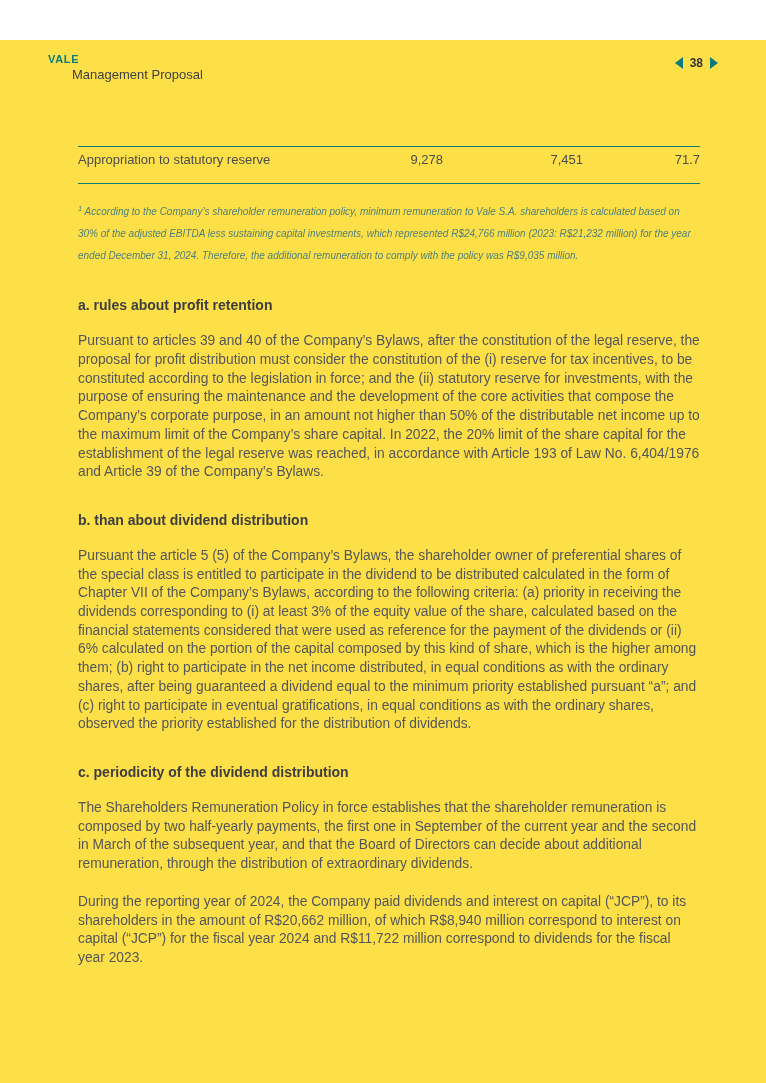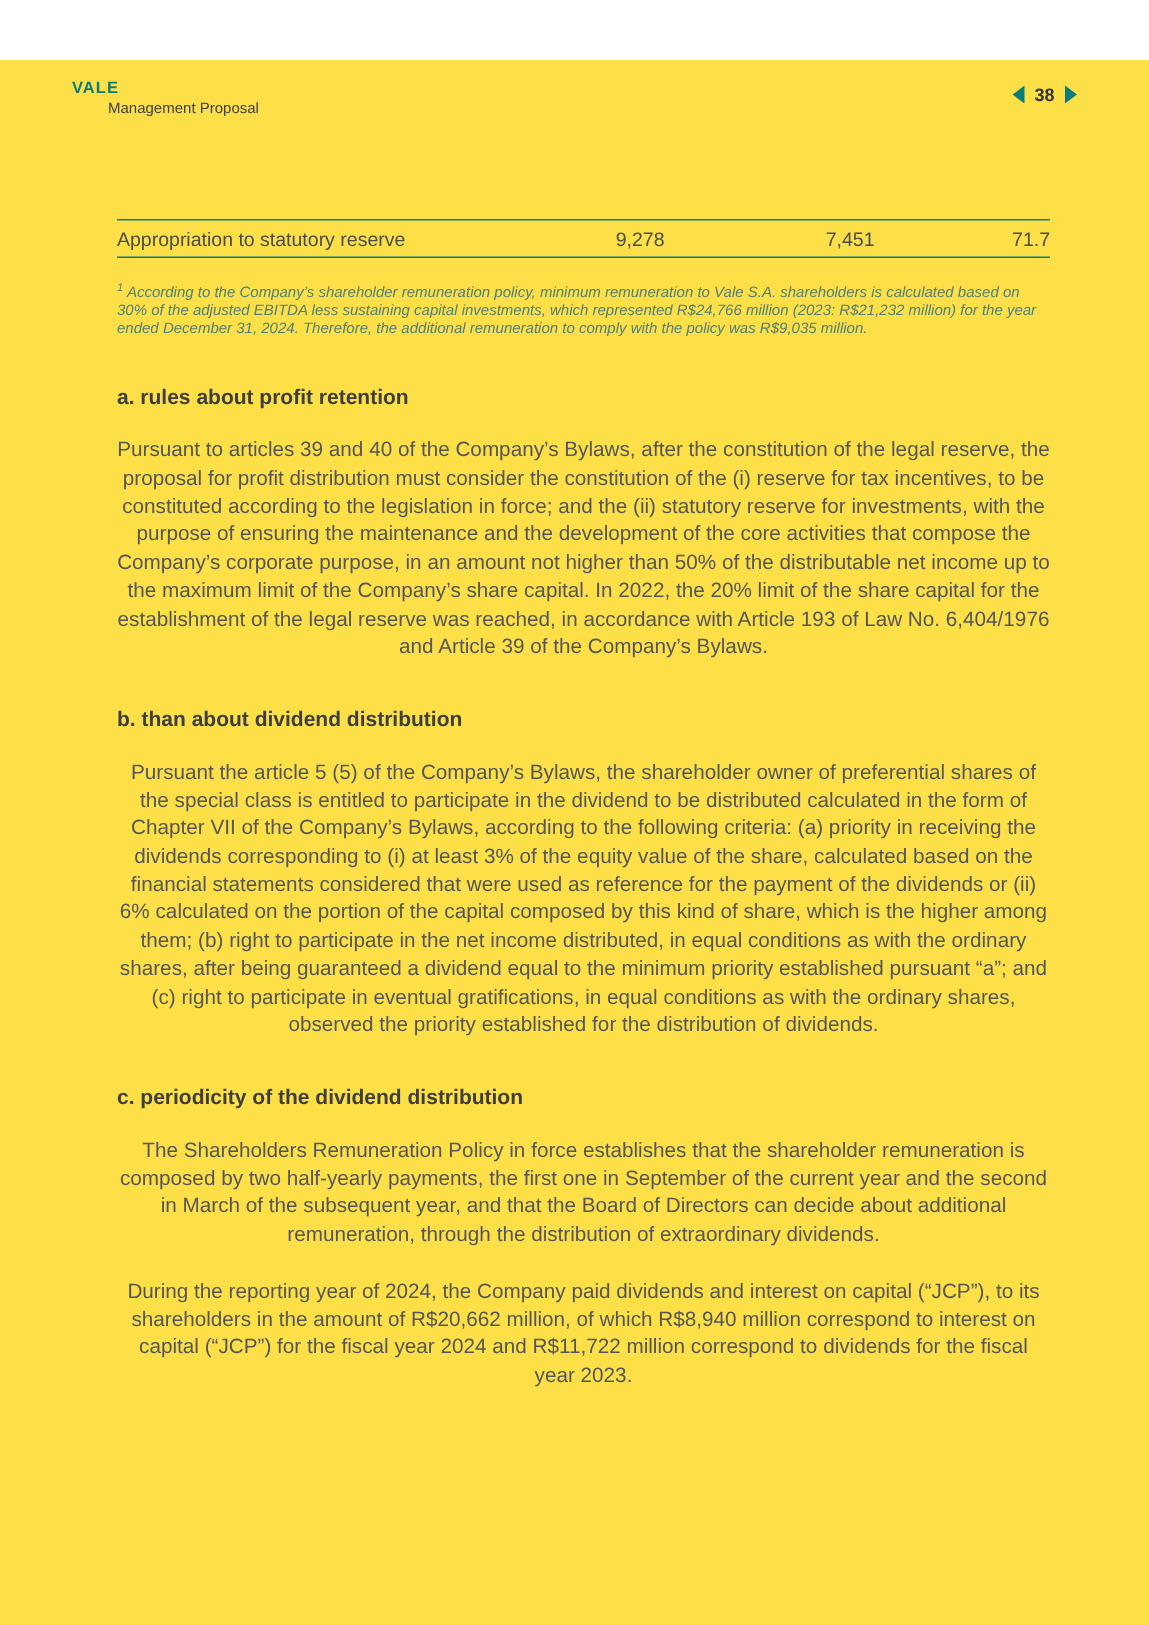--- a/index.html
+++ b/index.html
@@ -22,21 +22,21 @@
     align-items:flex-start;
   }
   .brand-name {
     color:#0d7c78;
     font-weight:bold;
     font-size:11px;
     letter-spacing:0.7px;
   }
   .brand-sub {
     color:#414042;
-    font-size:10px;
+    font-size:13px;
     margin-top:2px;
     padding-left:24px;
   }
   .page-nav {
     display:flex;
     align-items:center;
     gap:7px;
     margin-top:3px;
   }
   .page-num { font-size:12px; font-weight:bold; color:#333436; }
@@ -51,54 +51,54 @@
     left:78px;
     width:622px;
   }
 
   
   .table-row {
     display:flex;
     align-items:center;
     border-top:1.5px solid #0d7c78;
     border-bottom:1px solid #0d7c78;
-    padding:5px 0 4px;
+    padding:5px 0 16px;
     font-size:13px;
     color:#4a4c4e;
   }
   .row-label { flex:1; }
   .row-val   { text-align:right; }
   .row-val.v1 { width:90px;text-align:right; }
   .row-val.v2 { width:140px; }
   .row-val.v3 { width:117px; }
 
   
   .footnotes { margin-top:14px; }
   .footnote {
     font-style:italic;
     font-size:10px;
-    line-height:12px;
+    line-height:22px;
     color:#4f7f7c;
     margin:0 0 5px 0;
   }
   .footnote sup { font-size:7.5px; font-style:italic; }
 
   
   .section-heading {
     font-size:14px;
     font-weight:bold;
     color:#3e3e40;
     margin:30px 0 19px 0;
   }
   .body-para {
     font-size:13.8px;
     line-height:18.7px;
     color:#54565a;
     margin:0 0 19px 0;
-    text-align:center;
+    text-align:left;
   }
 </style>
 </head>
 <body>
 
 <div class="page">
 
   <header class="page-header">
     <div class="brand">
       <div class="brand-name">VALE</div>

